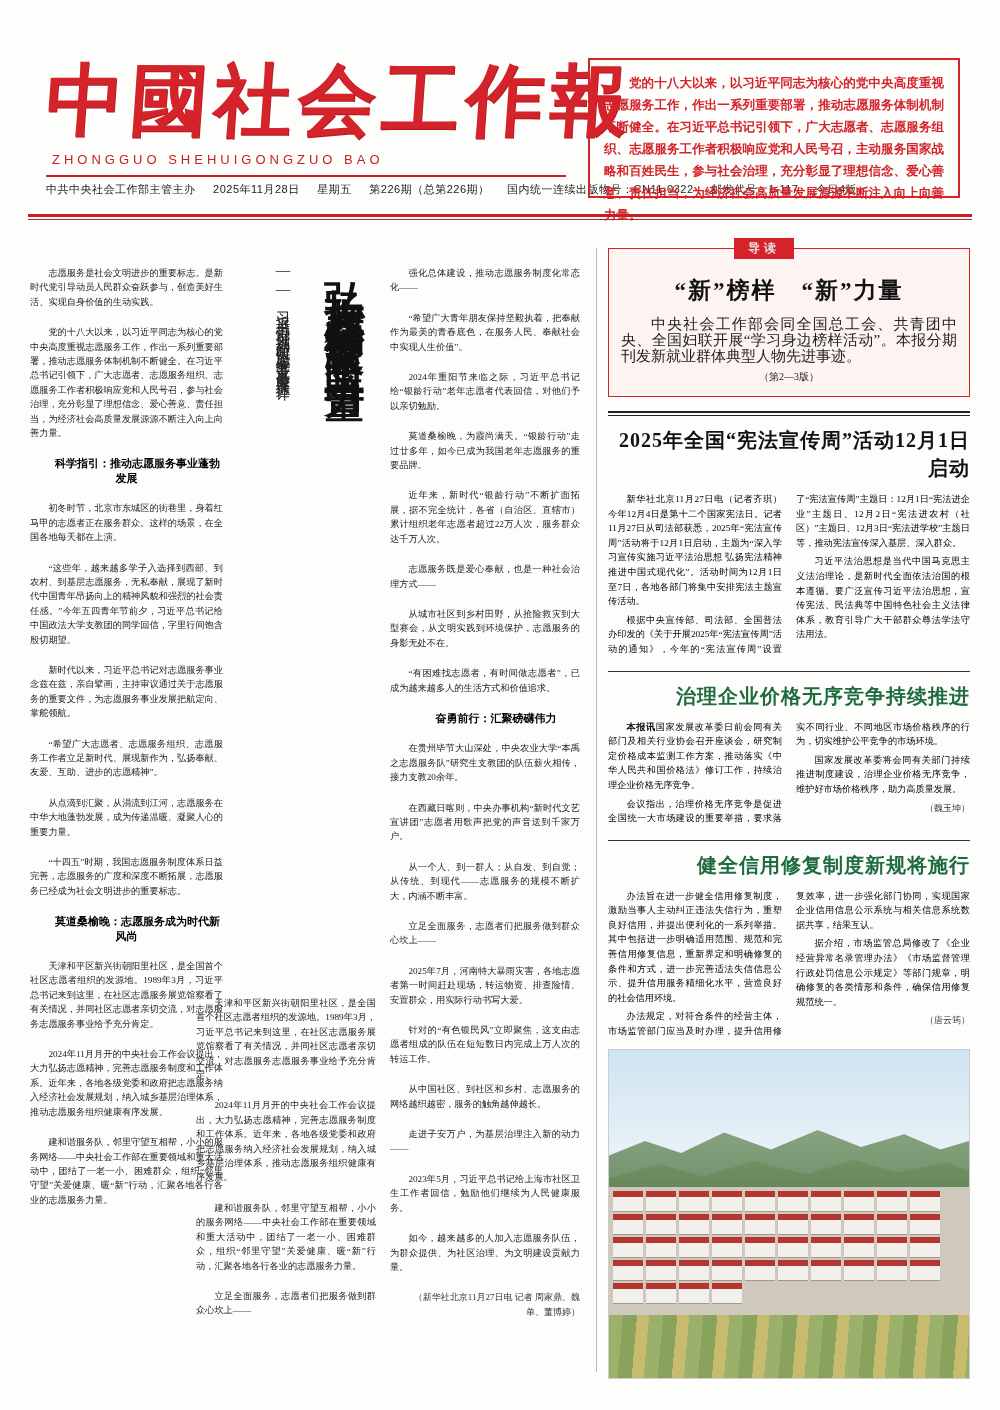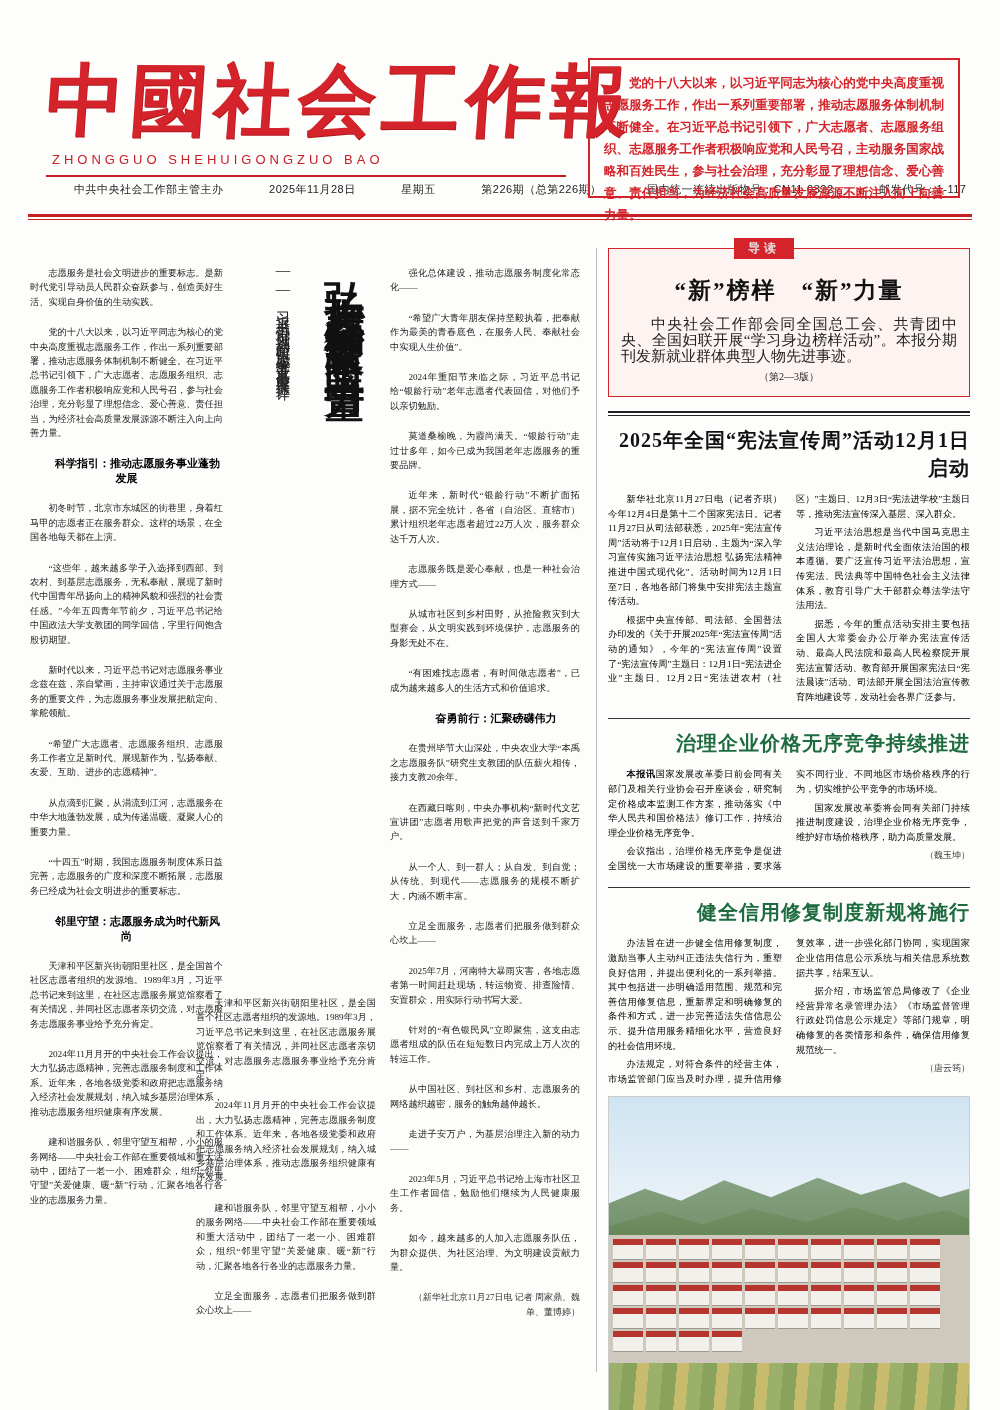--- a/index.html
+++ b/index.html
@@ -22,21 +22,21 @@
     position:absolute;left:52px;top:152px;width:520px;
     font-family:"Liberation Sans",sans-serif;font-size:13px;letter-spacing:4px;
     color:#c62026;font-weight:normal;
   }
   .masthead-rule{position:absolute;left:46px;top:175px;width:520px;height:2px;background:#c62026;}
   .masthead-meta{
     position:absolute;left:46px;top:182px;width:560px;
     font-size:11px;color:#222;letter-spacing:.5px;white-space:nowrap;
     font-family:"Liberation Sans",sans-serif;
   }
-  .masthead-meta span{margin-right:14px;margin-left:28px;}
+  .masthead-meta span{margin-right:14px;}
   .redbox{
     position:absolute;left:588px;top:58px;width:372px;height:140px;
     border:2px solid #d4232a;padding:12px 14px;box-sizing:border-box;
     color:#d4232a;font-size:12.5px;line-height:22px;text-align:justify;
     font-family:"Liberation Serif",serif;font-weight:bold;
   }
   .redbox p{margin:0;text-indent:2em;}
   .top-rule{position:absolute;left:28px;top:214px;width:944px;height:3px;background:#c62026;}
   .top-rule2{position:absolute;left:28px;top:219px;width:944px;height:1px;background:#c62026;}
 
@@ -143,21 +143,21 @@
   <div class="col" id="c1">
     <p>志愿服务是社会文明进步的重要标志。是新时代党引导动员人民群众奋跃参与，创造美好生活、实现自身价值的生动实践。</p>
     <p>党的十八大以来，以习近平同志为核心的党中央高度重视志愿服务工作，作出一系列重要部署，推动志愿服务体制机制不断健全。在习近平总书记引领下，广大志愿者、志愿服务组织、志愿服务工作者积极响应党和人民号召，参与社会治理，充分彰显了理想信念、爱心善意、责任担当，为经济社会高质量发展源源不断注入向上向善力量。</p>
     <p class="sub">科学指引：推动志愿服务事业蓬勃发展</p>
     <p>初冬时节，北京市东城区的街巷里，身着红马甲的志愿者正在服务群众。这样的场景，在全国各地每天都在上演。</p>
     <p>“这些年，越来越多学子入选择到西部、到农村、到基层志愿服务，无私奉献，展现了新时代中国青年昂扬向上的精神风貌和强烈的社会责任感。”今年五四青年节前夕，习近平总书记给中国政法大学支教团的同学回信，字里行间饱含殷切期望。</p>
     <p>新时代以来，习近平总书记对志愿服务事业念兹在兹，亲自擘画，主持审议通过关于志愿服务的重要文件，为志愿服务事业发展把航定向、掌舵领航。</p>
     <p>“希望广大志愿者、志愿服务组织、志愿服务工作者立足新时代、展现新作为，弘扬奉献、友爱、互助、进步的志愿精神”。</p>
     <p>从点滴到汇聚，从涓流到江河，志愿服务在中华大地蓬勃发展，成为传递温暖、凝聚人心的重要力量。</p>
     <p>“十四五”时期，我国志愿服务制度体系日益完善，志愿服务的广度和深度不断拓展，志愿服务已经成为社会文明进步的重要标志。</p>
-    <p class="sub">邻里守望：志愿服务成为时代新风尚</p>
+    <p class="sub">莫道桑榆晚：志愿服务成为时代新风尚</p>
     <p>天津和平区新兴街朝阳里社区，是全国首个社区志愿者组织的发源地。1989年3月，习近平总书记来到这里，在社区志愿服务展览馆察看了有关情况，并同社区志愿者亲切交流，对志愿服务志愿服务事业给予充分肯定。</p>
     <p>2024年11月月开的中央社会工作会议提出，大力弘扬志愿精神，完善志愿服务制度和工作体系。近年来，各地各级党委和政府把志愿服务纳入经济社会发展规划，纳入城乡基层治理体系，推动志愿服务组织健康有序发展。</p>
     <p>建和谐服务队，邻里守望互相帮，小小的服务网络——中央社会工作部在重要领域和重大活动中，团结了一老一小、困难群众，组织“邻里守望”关爱健康、暖“新”行动，汇聚各地各行各业的志愿服务力量。</p>
   </div>
 
   <div id="headline">
     <div class="vtitle">弘扬志愿精神凝聚向上向善力量</div>
     <div class="vsub">——习近平总书记引领推动新时代志愿服务事业高质量发展述评</div>
   </div>
 
@@ -205,21 +205,20 @@
     </div>
 
     <div class="hr-dbl"></div>
 
     <div>
       <div class="art-title">2025年全国“宪法宣传周”活动12月1日启动</div>
       <div class="two">
         <p>新华社北京11月27日电（记者齐琪）今年12月4日是第十二个国家宪法日。记者11月27日从司法部获悉，2025年“宪法宣传周”活动将于12月1日启动，主题为“深入学习宣传实施习近平法治思想  弘扬宪法精神  推进中国式现代化”。活动时间为12月1日至7日，各地各部门将集中安排宪法主题宣传活动。</p>
         <p>根据中央宣传部、司法部、全国普法办印发的《关于开展2025年“宪法宣传周”活动的通知》，今年的“宪法宣传周”设置了“宪法宣传周”主题日：12月1日“宪法进企业”主题日、12月2日“宪法进农村（社区）”主题日、12月3日“宪法进学校”主题日等，推动宪法宣传深入基层、深入群众。</p>
         <p>习近平法治思想是当代中国马克思主义法治理论，是新时代全面依法治国的根本遵循。要广泛宣传习近平法治思想，宣传宪法、民法典等中国特色社会主义法律体系，教育引导广大干部群众尊法学法守法用法。</p>
-        <p>据悉，今年的重点活动安排主要包括全国人大常委会办公厅举办宪法宣传活动、最高人民法院和最高人民检察院开展宪法宣誓活动、教育部开展国家宪法日“宪法晨读”活动、司法部开展全国法治宣传教育阵地建设等，发动社会各界广泛参与。</p>
       </div>
     </div>
 
     <div class="hr-thin"></div>
 
     <div>
       <div class="art-title green">治理企业价格无序竞争持续推进</div>
       <div class="two">
         <p><span class="lead">本报讯</span><span>国家发展改革委日前会同有关部门及相关行业协会召开座谈会，研究制定价格成本监测工作方案，推动落实《中华人民共和国价格法》修订工作，持续治理企业价格无序竞争。</span></p>
         <p>会议指出，治理价格无序竞争是促进全国统一大市场建设的重要举措，要求落实不同行业、不同地区市场价格秩序的行为，切实维护公平竞争的市场环境。</p>

